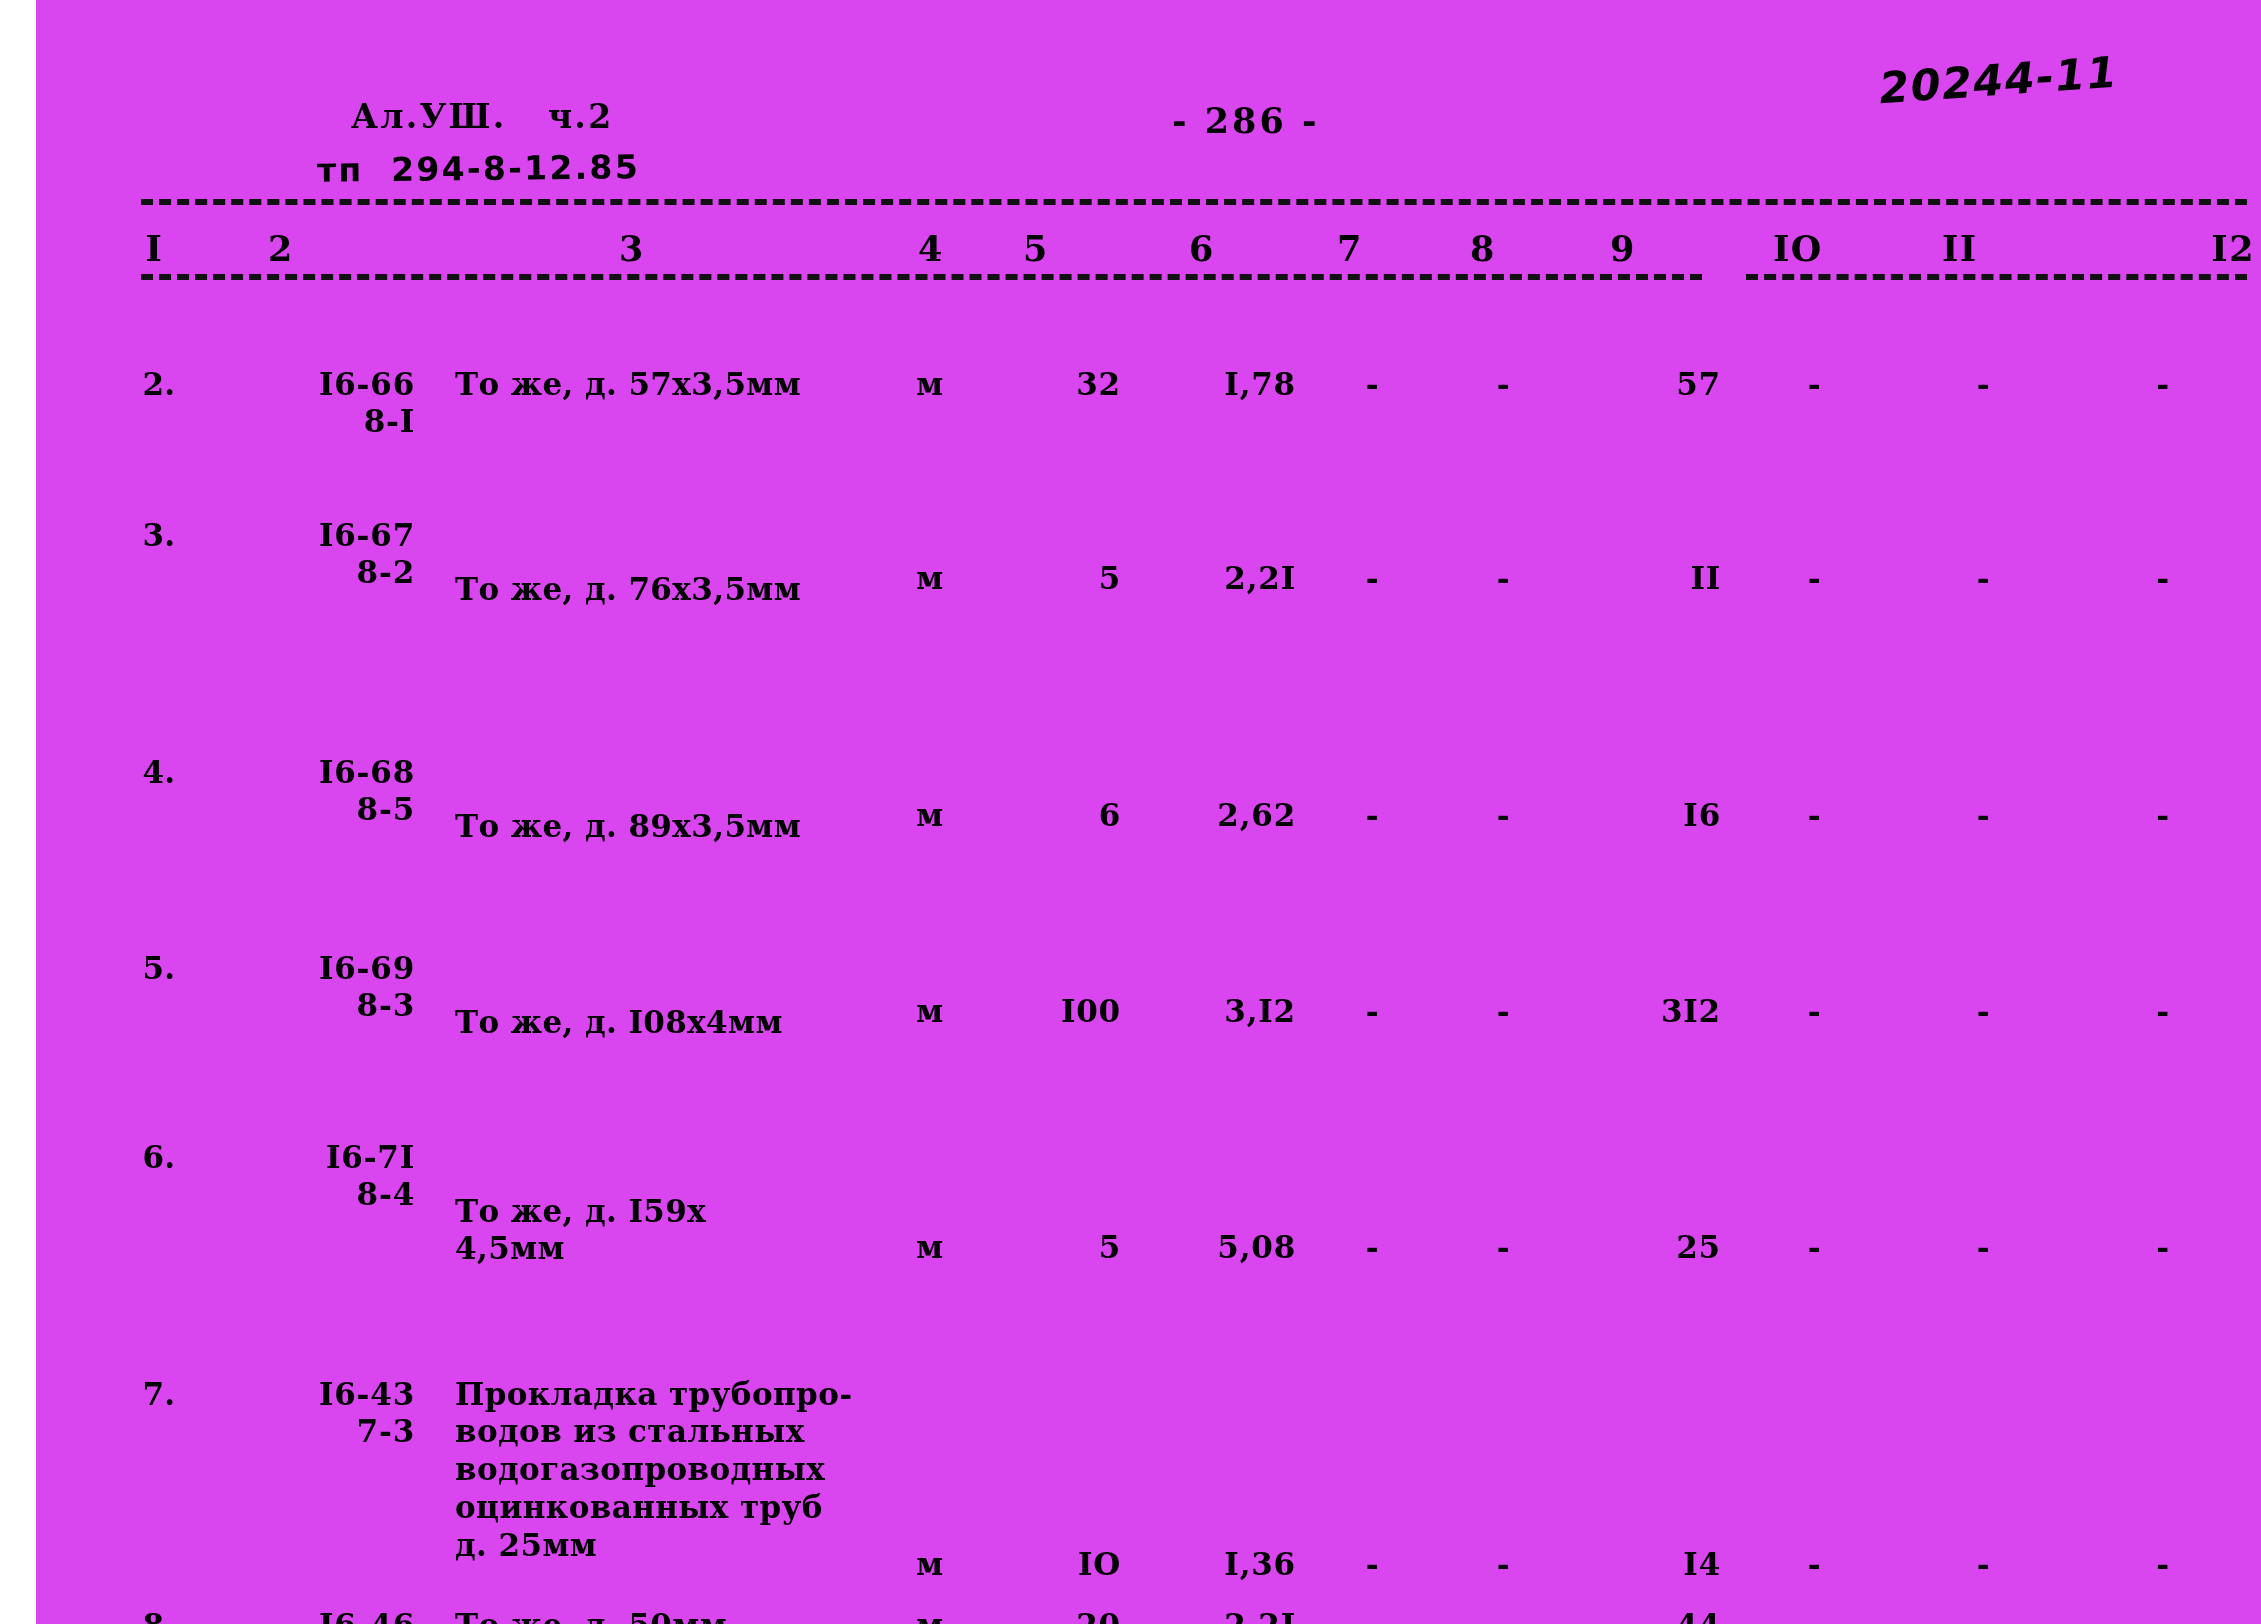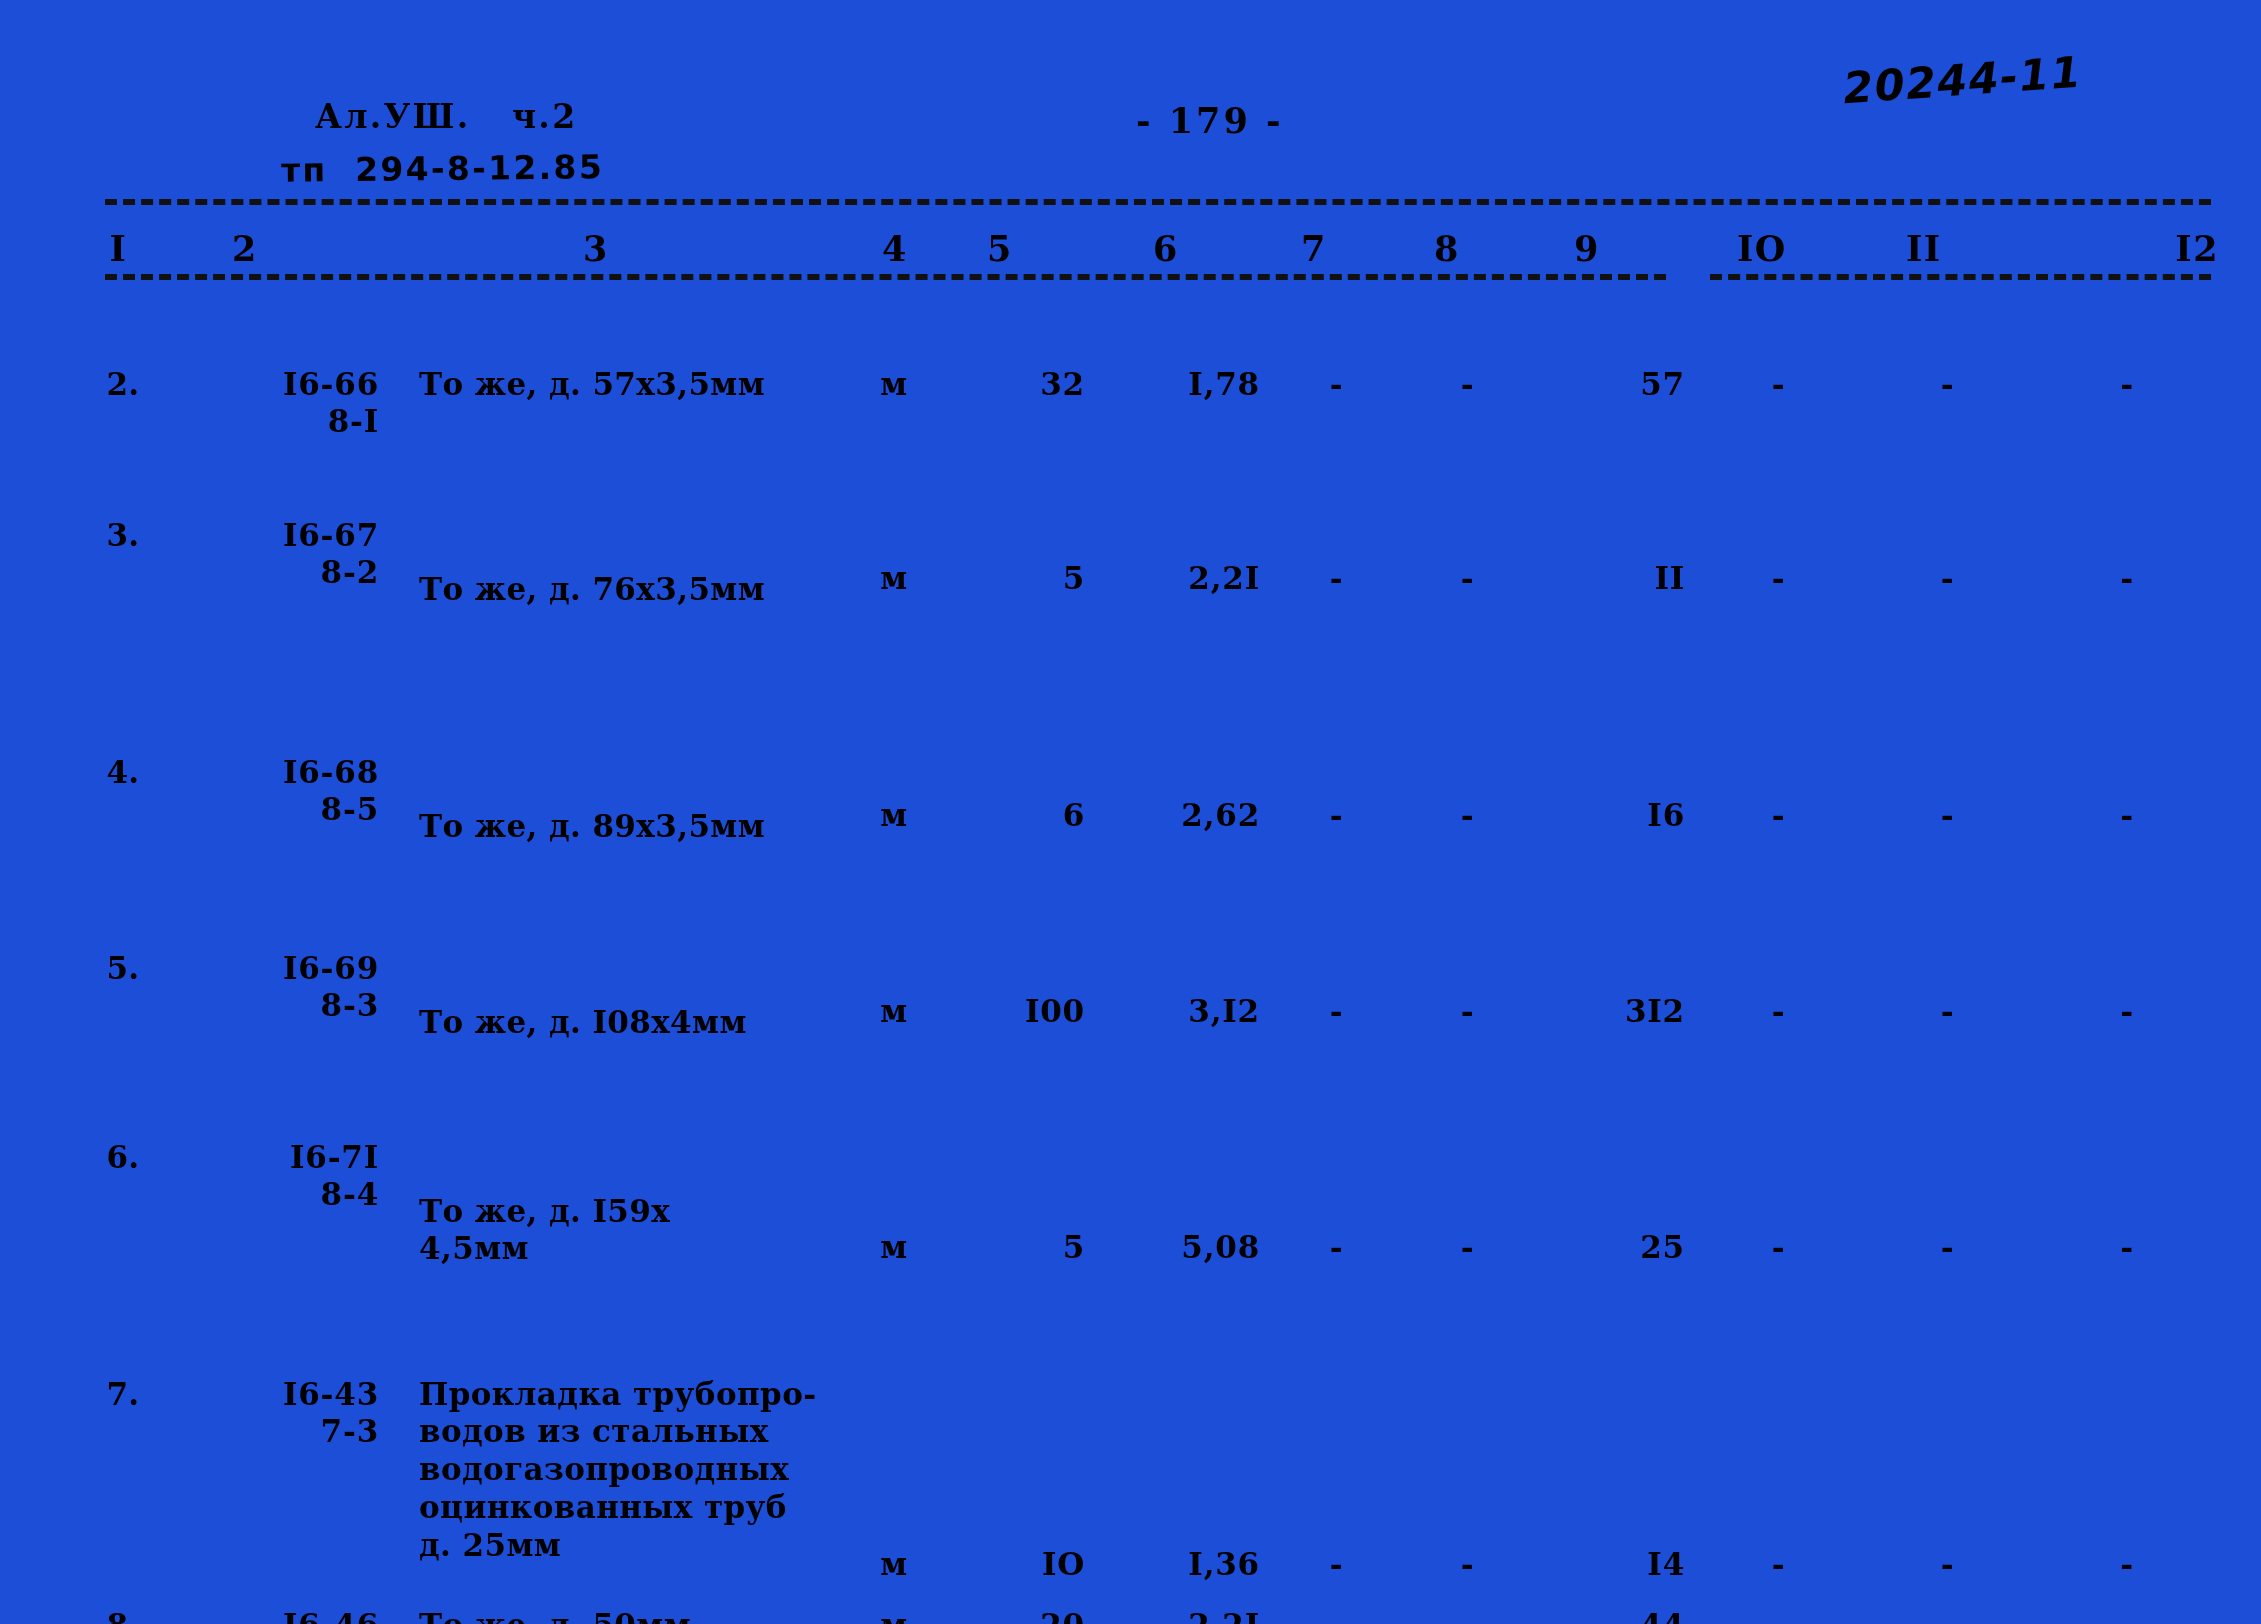--- a/index.html
+++ b/index.html
@@ -12,21 +12,22 @@
     height: 1625px;
     position: relative;
     font-family: "Liberation Serif", "DejaVu Serif", serif;
     color: #000000;
     overflow: hidden;
   }
 
   .page {
     position: absolute;
     inset: 0;
-    background: #1d4ed8;
+    background: #d946ef;
+    margin-left: 36px;
   }
 
   
   .hdr-label {
     position: absolute;
     font-family: "DejaVu Serif", "Liberation Serif", serif;
     font-weight: 700;
     letter-spacing: 0.8px;
     white-space: pre;
   }
@@ -153,21 +154,21 @@
 </style>
 </head>
 <body>
 
 <div class="page">
 
   <div class="hdr-label" id="album-line">Ал.УШ.   ч.2</div>
 
   <div class="hdr-label" id="tp-line">тп  294-8-12.85</div>
 
-  <div class="hdr-label" id="page-number">- 179 -</div>
+  <div class="hdr-label" id="page-number">- 286 -</div>
 
   <div class="hdr-label" id="doc-stamp">20244-11</div>
 
   <div class="rule" id="rule-top"></div>
   <div class="rule" id="rule-bottom-left"></div>
   <div class="rule" id="rule-bottom-right"></div>
 
   <div id="table-wrap">
     <table>
       <colgroup>

